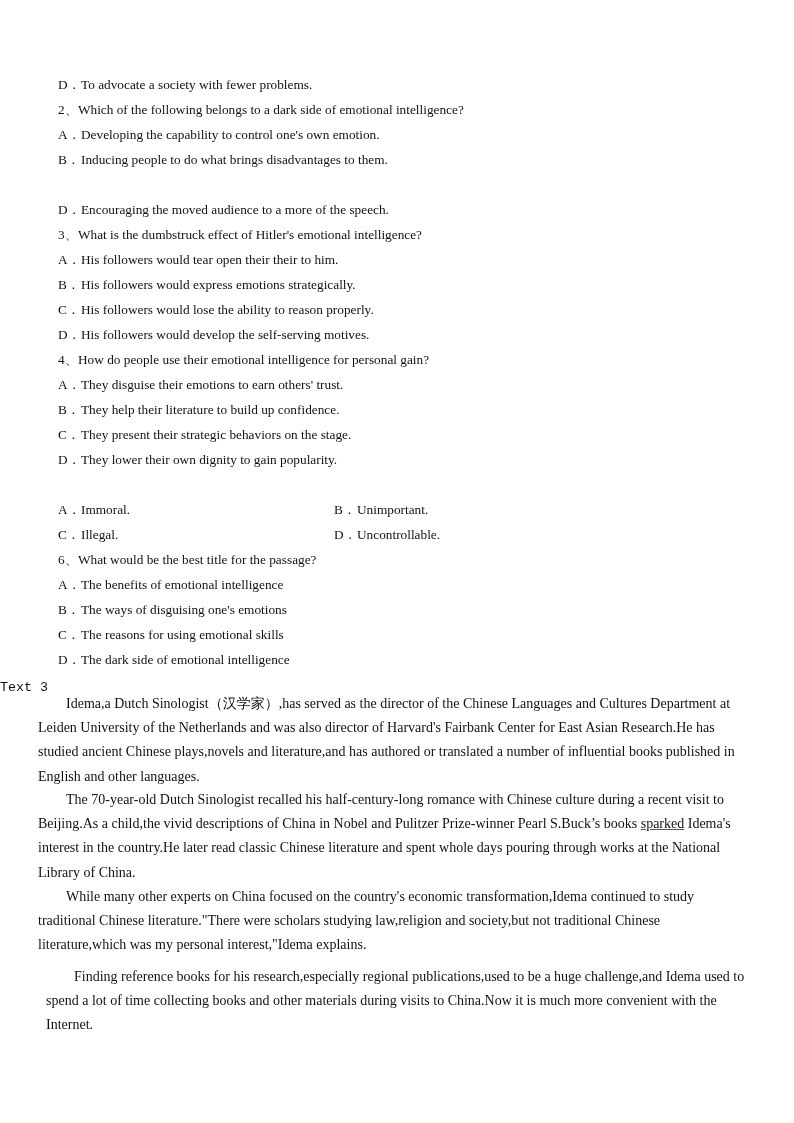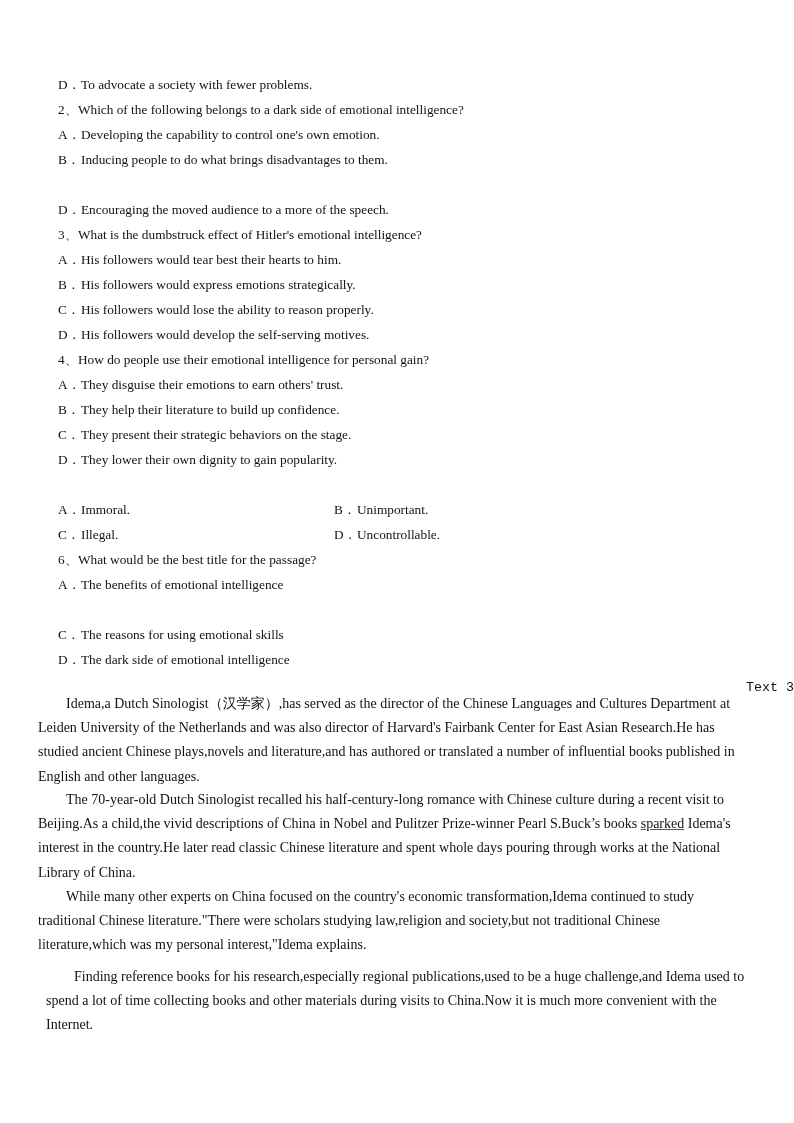--- a/index.html
+++ b/index.html
@@ -3,21 +3,21 @@
   <meta charset="utf-8">
   <style>
     html, body { margin: 0; padding: 0; background: #ffffff; }
     body { width: 794px; height: 1123px; position: relative; overflow: hidden;
            font-family: "Liberation Serif", serif; color: #111; }
     .page { position: absolute; left: 0; top: 0; width: 794px; height: 1123px; }
     .line { position: absolute; left: 38px; font-size: 13.3px; line-height: 16px; white-space: nowrap; margin-left: 20px; }
     .opt-label { display: inline-block; width: 23px; }
     .qnum { display: inline-block; }
     .col2 { left: 314px; }
-    .heading { position: absolute; left: 0; width: 794px; text-align: right; top: 680px;
+    .heading { position: absolute; left: 0; width: 794px; text-align: left; top: 680px;
                font-family: "Liberation Mono", monospace; font-size: 13.3px; line-height: 16px; }
     .para { position: absolute; left: 38px; width: 712px; font-size: 14px; line-height: 24.2px;
             text-indent: 28px; text-align: left; }
     .para.p1 { top: 692px; }
     .para.p2 { top: 788px; }
     .para.p3 { top: 885px; }
     .para.p4 { top: 957px; }
     .u { text-decoration: underline; text-decoration-color: #555; font-family: Liberation Serif, serif; }
   </style>
 </head>
@@ -32,21 +32,21 @@
   <div class="line" style="top:102px">
     <span class="qnum">2、</span><span>Which of the following belongs to a dark side of emotional intelligence?</span>
   </div>
   <div class="line" style="top:127px"><span class="opt-label">A．</span><span>Developing the capability to control one's own emotion.</span></div>
   <div class="line" style="top:152px"><span class="opt-label">B．</span><span>Inducing people to do what brings disadvantages to them.</span></div>
   <div class="line" style="top:202px"><span class="opt-label">D．</span><span>Encouraging the moved audience to a more of the speech.</span></div>
 
   <div class="line" style="top:227px">
     <span class="qnum">3、</span><span>What is the dumbstruck effect of Hitler's emotional intelligence?</span>
   </div>
-  <div class="line" style="top:252px"><span class="opt-label">A．</span><span>His followers would tear best their hearts to him.</span></div>
+  <div class="line" style="top:252px"><span class="opt-label">A．</span><span>His followers would tear open their their to him.</span></div>
   <div class="line" style="top:302px"><span class="opt-label">C．</span><span>His followers would lose the ability to reason properly.</span></div>
   <div class="line" style="top:277px"><span class="opt-label">B．</span><span>His followers would express emotions strategically.</span></div>
   <div class="line" style="top:327px"><span class="opt-label">D．</span><span>His followers would develop the self-serving motives.</span></div>
 
   <div class="line" style="top:352px">
     <span class="qnum">4、</span><span>How do people use their emotional intelligence for personal gain?</span>
   </div>
   <div class="line" style="top:377px"><span class="opt-label">A．</span><span>They disguise their emotions to earn others' trust.</span></div>
   <div class="line" style="top:402px"><span class="opt-label">B．</span><span>They help their literature to build up confidence.</span></div>
   <div class="line" style="top:427px"><span class="opt-label">C．</span><span>They present their strategic behaviors on the stage.</span></div>
@@ -54,20 +54,21 @@
 
   <div class="line" style="top:502px"><span class="opt-label">A．</span><span>Immoral.</span></div>
   <div class="line col2" style="top:502px"><span class="opt-label">B．</span><span>Unimportant.</span></div>
   <div class="line" style="top:527px"><span class="opt-label">C．</span><span>Illegal.</span></div>
   <div class="line col2" style="top:527px"><span class="opt-label">D．</span><span>Uncontrollable.</span></div>
 
   <div class="line" style="top:552px">
     <span class="qnum">6、</span><span>What would be the best title for the passage?</span>
   </div>
   <div class="line" style="top:577px"><span class="opt-label">A．</span><span>The benefits of emotional intelligence</span></div>
+  <div class="line" style="top:602px"><span class="opt-label">B．</span><span>The ways of disguising one's emotions</span></div>
   <div class="line" style="top:627px"><span class="opt-label">C．</span><span>The reasons for using emotional skills</span></div>
   <div class="line" style="top:652px"><span class="opt-label">D．</span><span>The dark side of emotional intelligence</span></div>
 
   <div class="heading">Text 3</div>
 
   <p class="para p1" style="margin:0">Idema,a Dutch Sinologist（汉学家）,has served as the director of the Chinese Languages and Cultures Department at Leiden University of the Netherlands and was also director of Harvard's Fairbank Center for East Asian Research.He has studied ancient Chinese plays,novels and literature,and has authored or translated a number of influential books published in English and other languages.</p>
 
   <p class="para p2" style="margin:0"><span>The 70-year-old Dutch Sinologist recalled his half-century-long romance with Chinese culture during a recent visit to Beijing.As a child,the vivid descriptions of China in Nobel and Pulitzer Prize-winner Pearl S.Buck’s books </span><span class="u">sparked</span><span> Idema's interest in the country.He later read classic Chinese literature and spent whole days pouring through works at the National Library of China.</span></p>
 
   <p class="para p3" style="margin:0">While many other experts on China focused on the country's economic transformation,Idema continued to study traditional Chinese literature."There were scholars studying law,religion and society,but not traditional Chinese literature,which was my personal interest,"Idema explains.</p>

